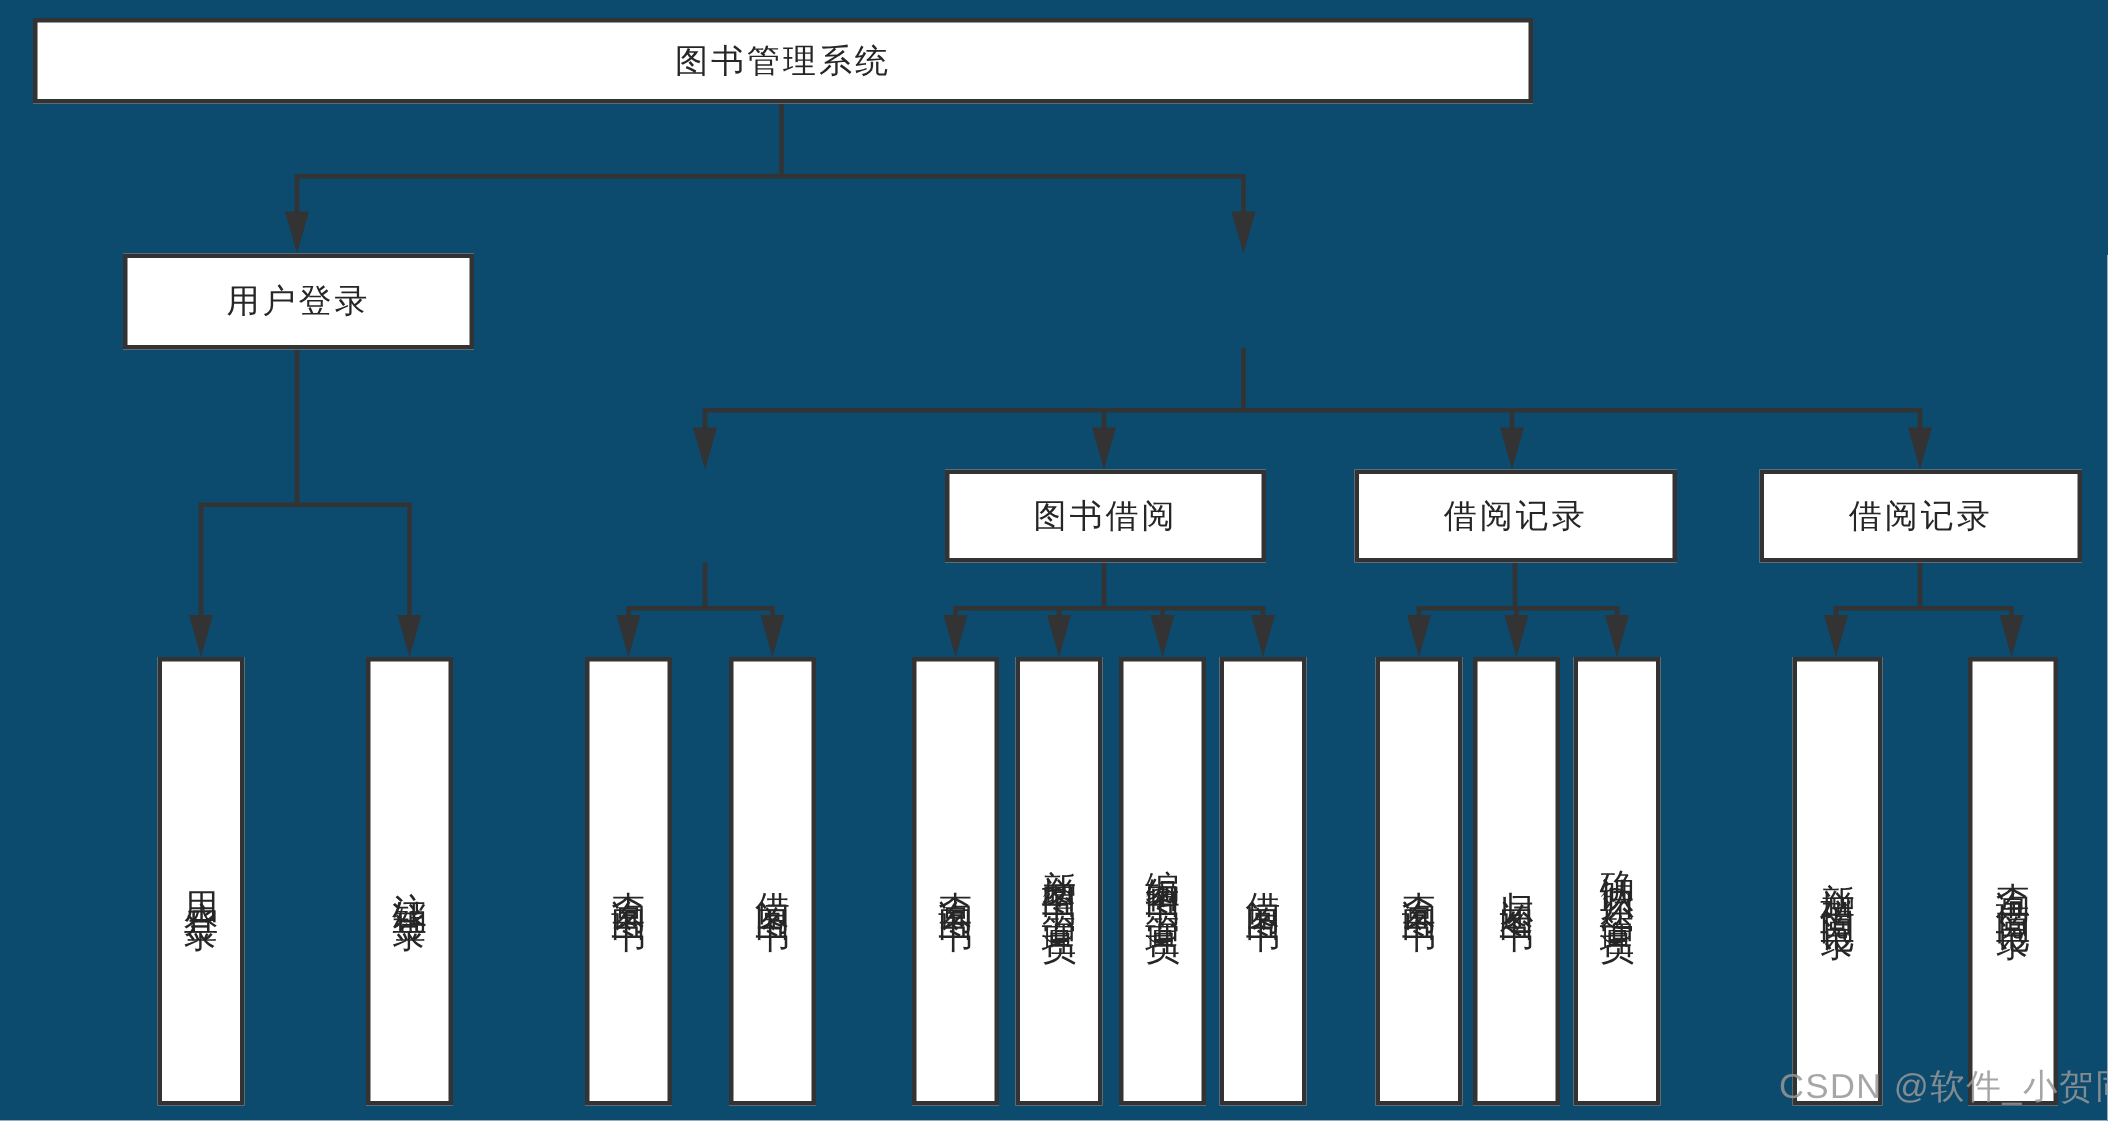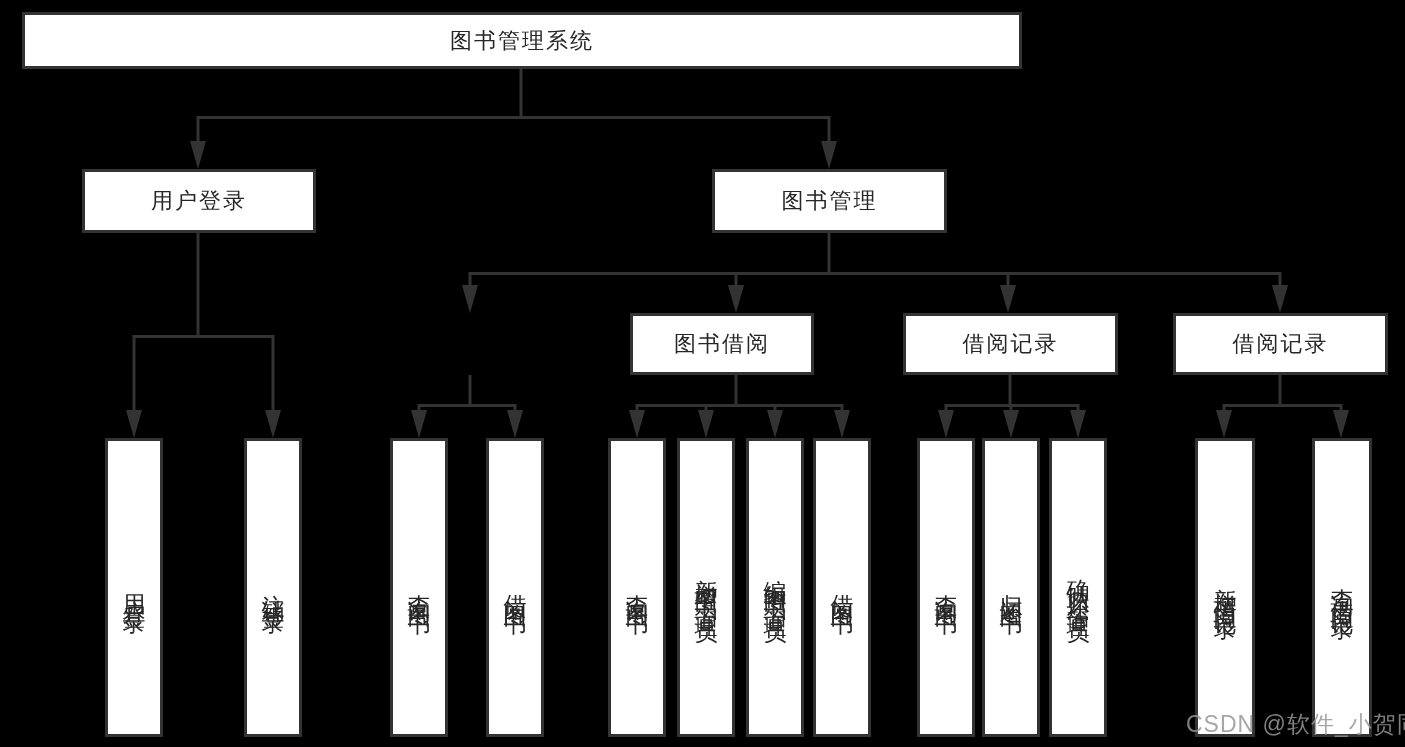--- a/index.html
+++ b/index.html
@@ -1,20 +1,20 @@
 <!DOCTYPE html>
 <html><head>
 <meta charset="utf-8">
 <style>
   html, body { margin: 0; padding: 0; background: #ffffff; }
   .canvas {
     position: relative;
     width: 1405px;
     height: 747px;
-    background: #000000;
+    background: #0c4a6e;
     font-family: "Liberation Sans", "DejaVu Sans", sans-serif;
     overflow: hidden;
   }
   .connectors {
     position: absolute;
     left: 0; top: 0;
     width: 1405px; height: 747px;
     pointer-events: none;
   }
   .node {
@@ -110,25 +110,22 @@
     </g>
   </svg>
 
   <div class="node h" style="left:22px; top:12px; width:1000px; height:57px;">
     <span>图书管理系统</span>
   </div>
 
   <div class="node h" style="left:82px; top:169px; width:234px; height:64px;">
     <span>用户登录</span>
   </div>
-  <div class="node h" style="left:712px; top:169px; width:235px; height:64px;">
-    <span>图书管理</span>
-  </div>
 
-  <div class="node h" style="left:630px; top:313px; width:184px; height:62px;">
+  <div class="node h" style="left:630px; top:313px; width:214px; height:62px;">
     <span>图书借阅</span>
   </div>
   <div class="node h" style="left:903px; top:313px; width:215px; height:62px;">
     <span>借阅记录</span>
   </div>
   <div class="node h" style="left:1173px; top:313px; width:215px; height:62px;justify-content:center;">
     <span>借阅记录</span>
   </div>
 
   <div class="node leaf" style="left:105px; top:438px; width:58px; height:299px;">

